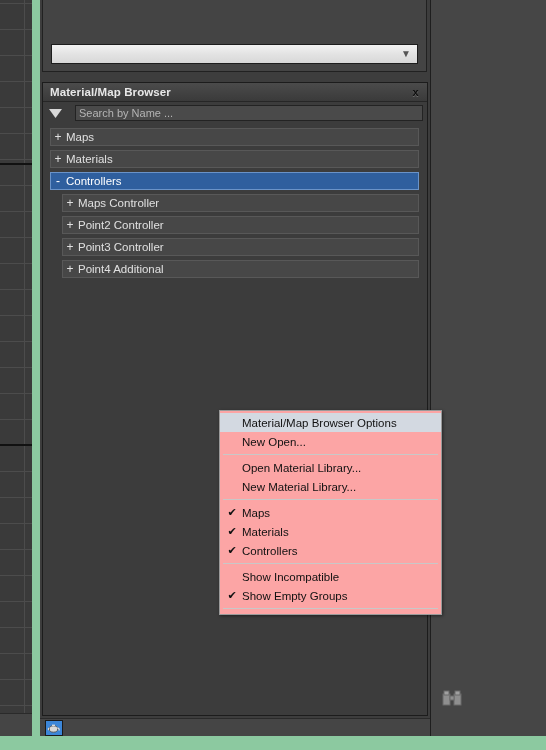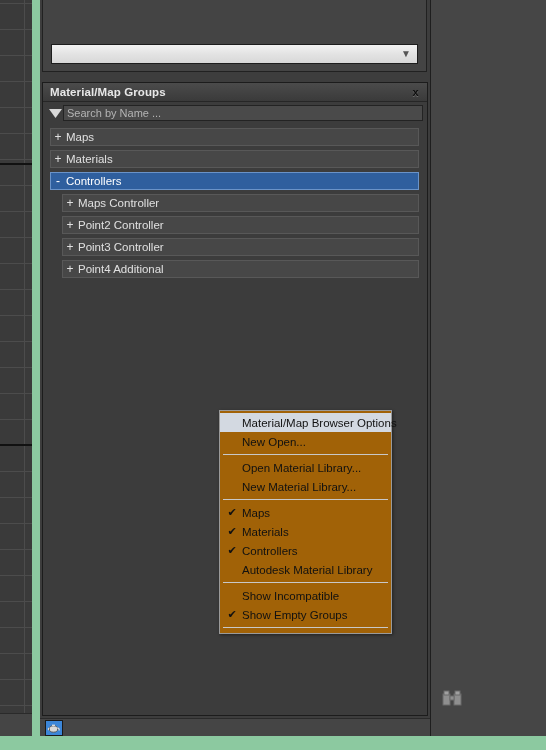--- a/index.html
+++ b/index.html
@@ -166,21 +166,21 @@
   #filter-icon {
     width: 15px; height: 14px;
     display: flex;
     align-items: center;
     justify-content: center;
     cursor: pointer;
   }
   #search-input {
     flex: 1;
     height: 16px;
-    margin-left: 0;
+    margin-left: 12px;
     background: #4a4a4a;
     border: 1px solid #232323;
     box-sizing: border-box;
     font-size: 11px;
     color: #bdbdbd;
     padding: 0 3px;
     font-family: "Liberation Sans", sans-serif;
     line-height: 14px;
   }
   #search-input::placeholder { color: #b4b4b4; opacity: 1; }
@@ -246,22 +246,22 @@
     display: flex;
     align-items: center;
     justify-content: center;
     cursor: pointer;
   }
 
   
   #context-menu {
     position: absolute;
     left: 219px; top: 410px;
-    width: 173px;
-    background: #a16207;
+    width: 223px;
+    background: #fca5a5;
     border: 1px solid #9a9a9a;
     box-sizing: border-box;
     padding: 2px 0;
     box-shadow: 1px 1px 3px rgba(0,0,0,0.45);
     font-size: 11.5px;
     color: #111111;
   }
   .menu-item {
     position: relative;
     height: 19px;
@@ -353,21 +353,21 @@
       <span id="combo-value"></span>
       <span id="combo-arrow">▼</span>
     </div>
   </div>
 
 </div>
 
 <div id="mmb-panel">
 
   <div id="mmb-titlebar">
-    <span id="mmb-title">Material/Map Groups</span>
+    <span id="mmb-title">Material/Map Browser</span>
     <span id="mmb-close">x</span>
   </div>
 
   <div id="search-row">
     <span id="filter-icon">
       <svg width="13" height="11" viewBox="0 0 13 11">
         <polygon points="0,1 13,1 6.5,10" fill="#d8d8d8"></polygon>
       </svg>
     </span>
     <input id="search-input" type="text" placeholder="Search by Name ..." style="">
@@ -441,23 +441,20 @@
       <span>Maps</span>
     </div>
     <div class="menu-item">
       <span class="menu-check">✔</span>
       <span>Materials</span>
     </div>
     <div class="menu-item">
       <span class="menu-check">✔</span>
       <span>Controllers</span>
     </div>
-    <div class="menu-item">
-      <span>Autodesk Material Library</span>
-    </div>
     <div class="menu-sep"></div>
     <div class="menu-item">
       <span>Show Incompatible</span>
     </div>
     <div class="menu-item">
       <span class="menu-check">✔</span>
       <span>Show Empty Groups</span>
     </div>
     <div class="menu-sep"></div>
   </div>

